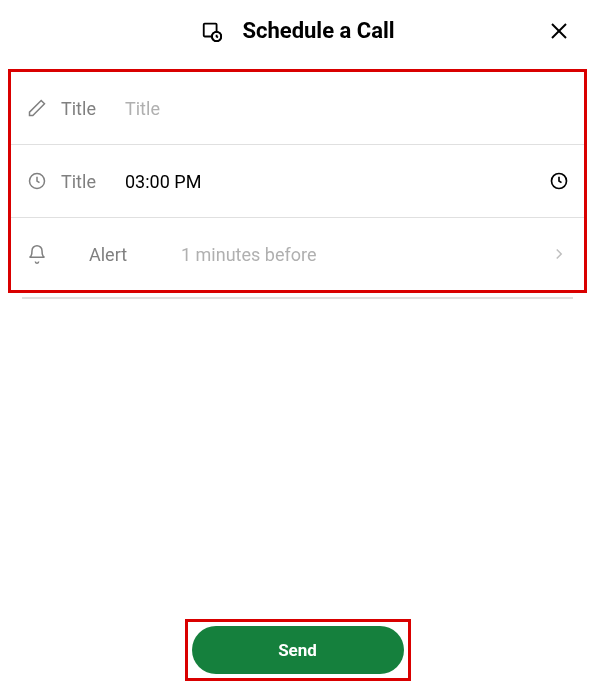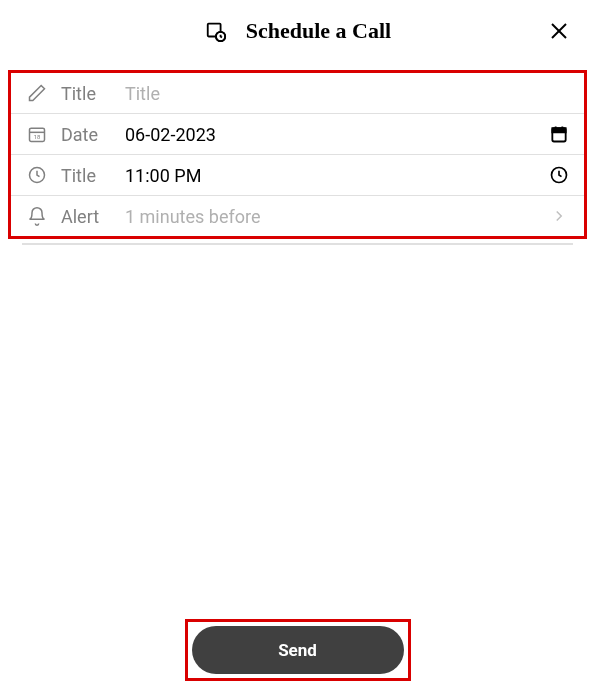--- a/index.html
+++ b/index.html
@@ -18,21 +18,20 @@
       display: flex;
       align-items: center;
       justify-content: center;
       padding: 18px 20px;
       position: relative;
     }
     .header-title-group {
       display: flex;
       align-items: center;
       gap: 18px;
-      font-family: Liberation Serif, serif;
     }
     .header-title {
       font-size: 22px;
       font-weight: 700;
       color: #000;
     }
     .close-btn {
       position: absolute;
       right: 24px;
       top: 50%;
@@ -45,25 +44,26 @@
       cursor: pointer;
     }
     .form-container {
       border: 3px solid #d90000;
       margin: 8px 8px 0 8px;
       padding: 0;
     }
     .form-row {
       display: flex;
       align-items: center;
-      padding: 8px 14px;
+      padding: 24px 14px;
       border-bottom: 1px solid #e0e0e0;
     }
     .form-row:last-child {
       border-bottom: none;
+      gap: 28px;
     }
     .row-icon {
       width: 24px;
       height: 24px;
       display: flex;
       align-items: center;
       justify-content: center;
       flex-shrink: 0;
     }
     .row-label {
@@ -111,21 +111,21 @@
       position: absolute;
       bottom: 16px;
       left: 50%;
       transform: translateX(-50%);
       border: 3px solid #d90000;
       padding: 4px;
     }
     .send-button {
       width: 212px;
       height: 48px;
-      background: #404040;
+      background: #15803d;
       border: none;
       border-radius: 26px;
       color: #fff;
       font-size: 17px;
       font-weight: 700;
       cursor: pointer;
       font-family: inherit;
     }
   </style>
 </head>
@@ -156,49 +156,30 @@
   <div class="form-row">
     <span class="row-icon">
       <svg width="20" height="20" viewBox="0 0 24 24" fill="none" stroke="#808080" stroke-width="1.8">
         <path d="M17 3l4 4L7 21H3v-4L17 3z"></path>
       </svg>
     </span>
     <span class="row-label">Title</span>
     <input class="title-input" type="text" placeholder="Title" style="">
   </div>
 
-  <div class="form-row">
-    <span class="row-icon">
-      <svg width="20" height="20" viewBox="0 0 24 24" fill="none" stroke="#808080" stroke-width="1.8">
-        <rect x="3" y="5" width="18" height="16" rx="2"></rect>
-        <line x1="3" y1="10" x2="21" y2="10"></line>
-        <text x="12" y="18" font-size="7" fill="#808080" stroke="none" text-anchor="middle">18</text>
-      </svg>
-    </span>
-    <span class="row-label">Date</span>
-    <span class="row-value">06-02-2023</span>
-    <span class="row-trailing-icon">
-      <svg width="20" height="20" viewBox="0 0 24 24" fill="none" stroke="#000" stroke-width="2.2">
-        <rect x="4" y="5" width="16" height="16" rx="2"></rect>
-        <rect x="4" y="5" width="16" height="5" fill="#000"></rect>
-        <line x1="8" y1="3" x2="8" y2="7"></line>
-        <line x1="16" y1="3" x2="16" y2="7"></line>
-      </svg>
-    </span>
-  </div>
 
   <div class="form-row">
     <span class="row-icon">
       <svg width="20" height="20" viewBox="0 0 24 24" fill="none" stroke="#808080" stroke-width="1.8">
         <circle cx="12" cy="12" r="9"></circle>
         <path d="M12 7v5l3 2"></path>
       </svg>
     </span>
     <span class="row-label">Title</span>
-    <span class="row-value">11:00 PM</span>
+    <span class="row-value">03:00 PM</span>
     <span class="row-trailing-icon">
       <svg width="20" height="20" viewBox="0 0 24 24" fill="none" stroke="#000" stroke-width="2">
         <circle cx="12" cy="12" r="9"></circle>
         <path d="M12 7v5l3 2"></path>
       </svg>
     </span>
   </div>
 
   <div class="form-row">
     <span class="row-icon">

